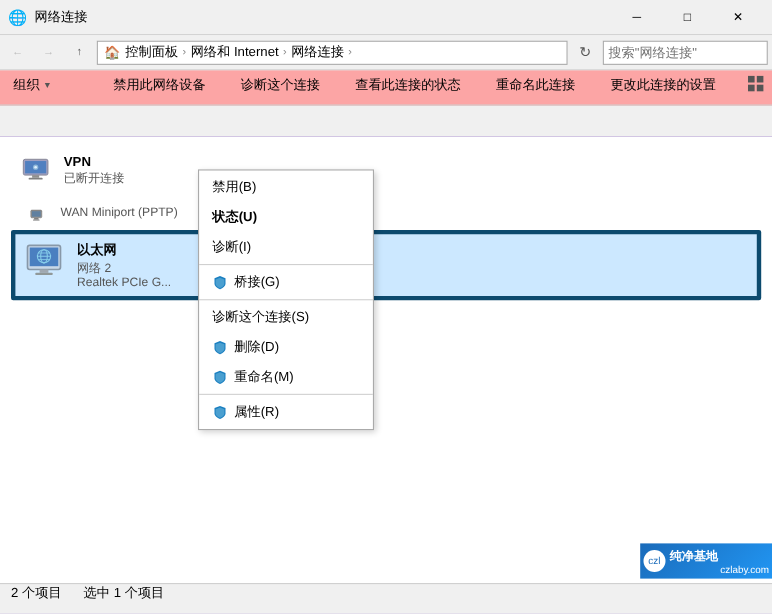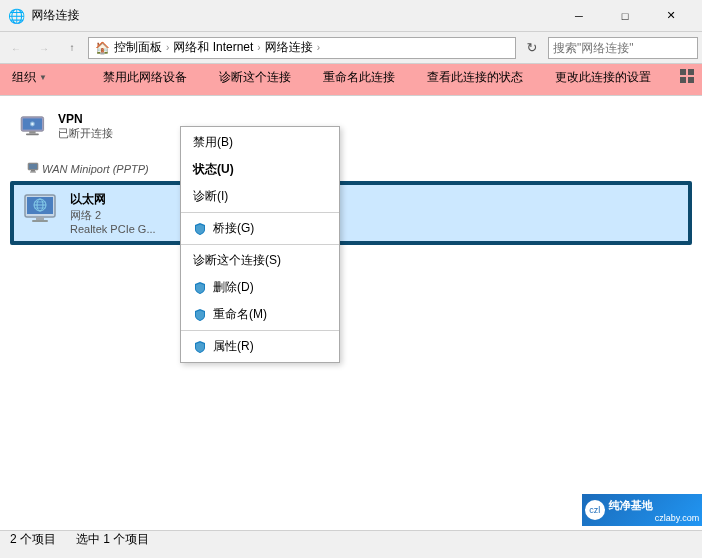--- a/index.html
+++ b/index.html
@@ -166,20 +166,21 @@
       font-size: 12px;
       border-radius: 2px;
     }
 
     
     .main-content {
       display: flex;
       height: calc(558px - 32px - 32px - 32px - 28px);
       background: #4c1d95;
       position: relative;
+      margin-top: 28px;
     }
 
     
     .right-panel {
       flex: 1;
       padding: 10px;
       background: #fff;
       position: relative;
     }
 
@@ -199,26 +200,25 @@
     .network-item-detail { font-size: 11px; color: #555; }
 
     .network-item.selected {
       background: #cce8ff;
       border: 4px solid #0c4a6e;
     }
 
     
     .vpn-sub-item {
       display: flex;
-      align-items: flex-end;
-      gap: 0;
+      align-items: flex-start;
+      gap: 13px;
       padding: 2px 4px 2px 16px;
       font-size: 11px;
       color: #555;
-      font-style: italic;
     }
 
     
     .context-menu {
       position: absolute;
       top: 30px;
       left: 180px;
       width: 160px;
       background: #fff;
       border: 1px solid #aaa;
@@ -354,22 +354,22 @@
 </div>
 
 <div class="toolbar">
   <button class="toolbar-btn">
     <span>组织</span>
     <span class="dropdown-arrow">▼</span>
   </button>
   <div class="toolbar-sep"></div>
   <button class="toolbar-btn">禁用此网络设备</button>
   <button class="toolbar-btn">诊断这个连接</button>
+  <button class="toolbar-btn">查看此连接的状态</button>
   <button class="toolbar-btn">重命名此连接</button>
-  <button class="toolbar-btn">查看此连接的状态</button>
   <button class="toolbar-btn">更改此连接的设置</button>
   <div class="toolbar-right">
     <button class="view-btn">
       <svg width="16" height="16" viewBox="0 0 16 16">
         <rect x="1" y="1" width="6" height="6" fill="#555"></rect>
         <rect x="9" y="1" width="6" height="6" fill="#555"></rect>
         <rect x="1" y="9" width="6" height="6" fill="#555"></rect>
         <rect x="9" y="9" width="6" height="6" fill="#555"></rect>
       </svg>
     </button>

